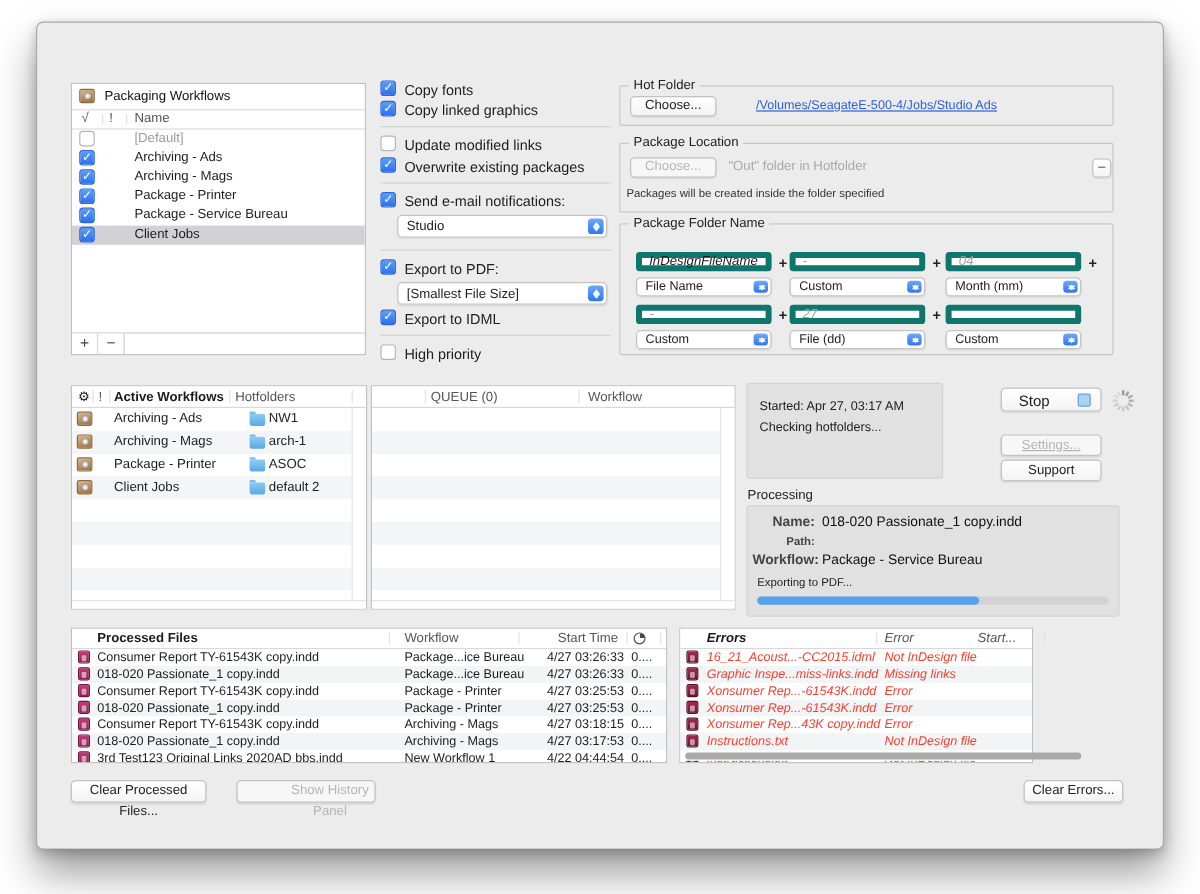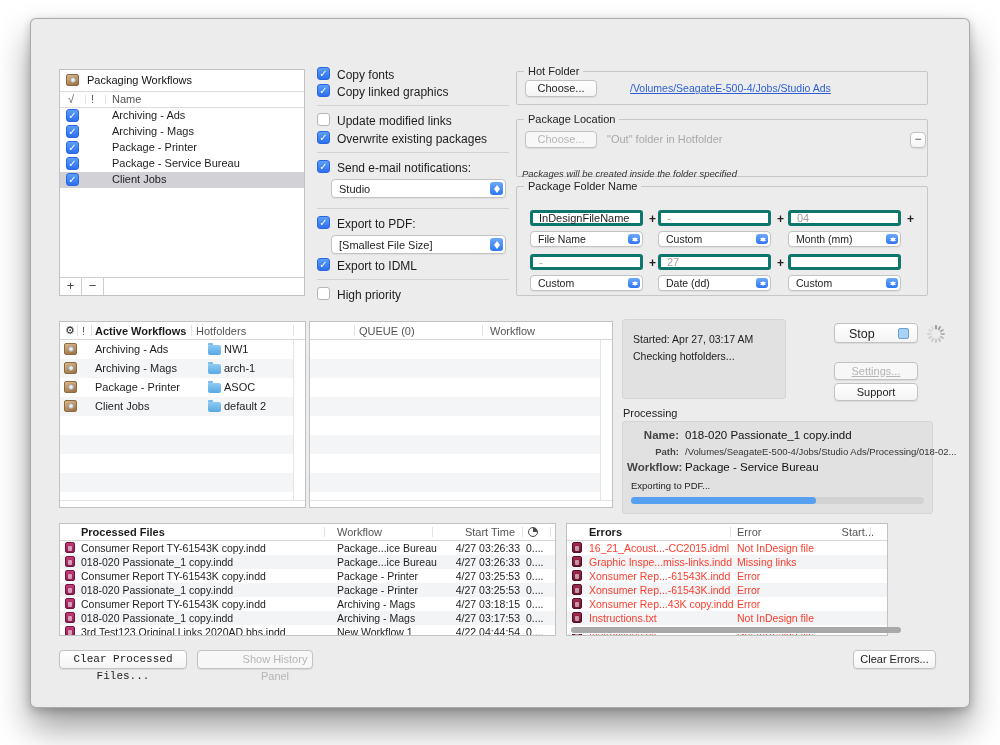--- a/index.html
+++ b/index.html
@@ -59,21 +59,21 @@
     border-left:3px solid transparent; border-right:3px solid transparent; border-top:4px solid #fff; }
 
   
   .fset { position:absolute; border:1px solid #c7c7c7; border-radius:2px; }
   .legend { position:absolute; top:-7px; left:7px; background:#ececec; padding:0 4px;
     font-size:11px; color:#222; white-space:nowrap; }
   .mac-btn { position:absolute; background:linear-gradient(#fff,#f4f4f4); border:1px solid #c2c2c2;
     border-radius:4px; box-shadow:0 1px 1px rgba(0,0,0,.08); font-size:11px; color:#222;
     text-align:center; }
   .mac-btn.disabled { color:#b5b5b5; background:#f7f7f7; }
-  .field { position:absolute; background:#fff; border:3px solid #0f766e; border-radius:3px; }
+  .field { position:absolute; background:#fff; border:5px solid #0f766e; border-radius:3px;font-style:italic; }
   .field-text { position:absolute; left:6px; top:50%; transform:translateY(-50%); font-size:11px;
     color:#1d1d1f; white-space:nowrap; }
   .field-text.muted { color:#9e9e9e; }
   .plus { position:absolute; font-size:12px; font-weight:bold; color:#222; }
   .link { font-size:10.5px; color:#2e5fd6; text-decoration:underline; white-space:nowrap; }
 
   
   .boxicon { position:absolute; width:13px; height:12px; border-radius:2px;
     background:linear-gradient(160deg,#dcb98f 0%,#b98e5e 55%,#9a7044 100%); border:1px solid #8a6a42; }
   .boxicon::after { content:""; position:absolute; left:2.5px; top:2px; width:6px; height:6px;
@@ -137,20 +137,24 @@
     </div>
     <div class="wf-cols">
       <span class="hdr-txt" style="left:8px; top:1px;">√</span>
       <span class="hdr-txt" style="left:31px; top:1px;">!</span>
       <span class="hdr-txt" style="left:52px; top:1px;">Name</span>
       <span class="vsep" style="left:25px;"></span>
       <span class="vsep" style="left:45px;"></span>
     </div>
     <div class="wf-body">
 
+        <div class="wf-row">
+          <span class="cb" style="left:6px; top:1px;"></span>
+          <span class="wf-name muted">[Default]</span>
+        </div>
 
         <div class="wf-row">
           <span class="cb on" style="left:6px; top:1px;">
             <span class="cb-mark">✓</span>
           </span>
           <span class="wf-name">Archiving - Ads</span>
         </div>
 
         <div class="wf-row">
           <span class="cb on" style="left:6px; top:1px;">
@@ -246,21 +250,21 @@
     <span class="legend">Hot Folder</span>
     <span class="mac-btn" style="left:8px; top:8px; width:72px; height:17px; line-height:15px;">Choose...</span>
     <span class="link" style="position:absolute; left:113px; top:10px;">/Volumes/SeagateE-500-4/Jobs/Studio Ads</span>
   </div>
 
   <div class="fset" style="left:485px; top:100px; width:412px; height:58px;">
     <span class="legend">Package Location</span>
     <span class="mac-btn disabled" style="left:8px; top:11px; width:72px; height:17px; line-height:15px;">Choose...</span>
     <span style="position:absolute; left:90px; top:13px; font-size:11px; color:#a9a9a9; white-space:nowrap;">"Out" folder in Hotfolder</span>
     <span class="mac-btn" style="left:393px; top:12px; width:16px; height:16px; line-height:13px; font-size:12px; color:#555;">−</span>
-    <span style="position:absolute; left:5px; top:48px; font-size:9.5px; color:#333; white-space:nowrap;font-style:italic;">Packages will be created inside the folder specified</span>
+    <span style="position:absolute; left:5px; top:36px; font-size:9.5px; color:#333; white-space:nowrap;">Packages will be created inside the folder specified</span>
   </div>
 
   <div class="fset" style="left:485px; top:167px; width:412px; height:110px;">
     <span class="legend">Package Folder Name</span>
     <div class="pfn-grid" style="position:absolute; inset:0;">
 
         <div class="pfn-cell" style="position: absolute; width: 135px; height: 42px; left: 13px; top: 23px;">
           <span class="field" style="left:0; top:0; width:113px; height:16px;">
             <span class="field-text">InDesignFileName</span>
           </span>
@@ -303,21 +307,21 @@
             <span class="sel-cap" style="width:12px;"></span>
           </span>
         </div>
 
         <div class="pfn-cell" style="position: absolute; width: 135px; height: 42px; left: 141px; top: 67px;">
           <span class="field" style="left:0; top:0; width:113px; height:16px;">
             <span class="field-text muted">27</span>
           </span>
           <span class="plus" style="left:119px; top:2px;">+</span>
           <span class="mac-select" style="left:0; top:21px; width:113px; height:16px;">
-            <span class="sel-text" style="font-size:10.5px;">Date (dd)</span>
+            <span class="sel-text" style="font-size:10.5px;">File (dd)</span>
             <span class="sel-cap" style="width:12px;"></span>
           </span>
         </div>
 
         <div class="pfn-cell" style="position: absolute; width: 135px; height: 42px; left: 271px; top: 67px;">
           <span class="field" style="left:0; top:0; width:113px; height:16px;">
             <span class="field-text muted"></span>
           </span>
           <span class="plus" style="left:119px; top:2px;"></span>
           <span class="mac-select" style="left:0; top:21px; width:113px; height:16px;">
@@ -411,21 +415,20 @@
     </g>
   </svg>
   <span class="mac-btn disabled" style="left:803px; top:343px; width:84px; height:18px; line-height:16px;text-decoration:underline;">Settings...</span>
   <span class="mac-btn" style="left:803px; top:364px; width:84px; height:18px; line-height:16px;">Support</span>
 
   <span style="position:absolute; left:592px; top:388px; font-size:11px; color:#222;">Processing</span>
   <div class="gray-box" style="left:591px; top:402px; width:311px; height:93px;">
     <span class="proc-label" style="left:4px; top:7px; font-size:11.5px;">Name:</span>
     <span class="proc-value" style="left:62px; top:7px; font-size:11.5px;">018-020 Passionate_1 copy.indd</span>
     <span class="proc-label" style="left:4px; top:24px; font-size:9.5px;">Path:</span>
-    <span class="proc-value" style="left:62px; top:24px; font-size:9.5px; color:#333;">/Volumes/SeagateE-500-4/Jobs/Studio Ads/Processing/018-02...</span>
     <span class="proc-label" style="left:4px; top:39px; font-size:11.5px;">Workflow:</span>
     <span class="proc-value" style="left:62px; top:39px; font-size:11.5px;">Package - Service Bureau</span>
     <span style="position:absolute; left:8px; top:58px; font-size:9.5px; color:#222;">Exporting to PDF...</span>
     <span class="progress-track" style="left:8px; right:8px; top:75px;">
       <span class="progress-fill" style="width: 63%;"></span>
     </span>
   </div>
 
   <div class="panel" style="left:28px; top:504px; width:497px; height:113px;">
     <div class="bt-head">
@@ -491,21 +494,21 @@
         <div class="bt-row">
           <span class="fdoc" style="left:5px; top:1px;"></span>
           <span class="bt-cell" style="left:21px;">3rd Test123 Original Links 2020AD bbs.indd</span>
           <span class="bt-cell" style="left:277px;text-decoration:underline;">New Workflow 1</span>
           <span class="bt-cell" style="left:372px; width:88px; text-align:right;">4/22 04:44:54</span>
           <span class="bt-cell" style="left:466px;">0....</span>
         </div>
       </div>
   </div>
 
-  <div class="panel" style="left:535px; top:504px; width:322px; height:113px;">
+  <div class="panel" style="left:535px; top:504px; width:295px; height:113px;font-style:italic;">
     <div class="bt-head">
       <span class="hdr-txt hdr-bold" style="left:22px; top:2px;">Errors</span>
       <span class="hdr-txt" style="left:170px; top:2px;">Error</span>
       <span class="hdr-txt" style="right:13px; top:2px;">Start...</span>
       <span class="vsep" style="left:163px;"></span>
       <span class="vsep" style="left:303px;"></span>
     </div>
     <div class="bt-body">
 
         <div class="bt-row">
@@ -555,17 +558,17 @@
           <span class="bt-cell err-red" style="left:22px;">Instructions.txt</span>
           <span class="bt-cell err-red" style="left:170px;">Not InDesign file</span>
           <span class="bt-cell err-red" style="left:290px; width:67px; text-align:right;">...:22:29</span>
         </div>
       </div>
     <div style="position:absolute; left:1px; right:1px; bottom:1px; height:9px; background:#fff;">
       <span class="hscroll-thumb" style="left:3px; top:1.5px; width:330px;"></span>
     </div>
   </div>
 
-  <span class="mac-btn" style="left:28px; top:631px; width:128px; height:19px; line-height:17px;font-family:Liberation Mono, monospace;">Clear Processed Files...</span>
+  <span class="mac-btn" style="left:28px; top:631px; width:113px; height:19px; line-height:17px;">Clear Processed Files...</span>
   <span class="mac-btn disabled" style="left:166px; top:631px; width:116px; height:19px; line-height:17px;padding-left:40px;">Show History Panel</span>
   <span class="mac-btn" style="left:822px; top:631px; width:83px; height:19px; line-height:17px;">Clear Errors...</span>
 
 </div>
 
 </body></html>

